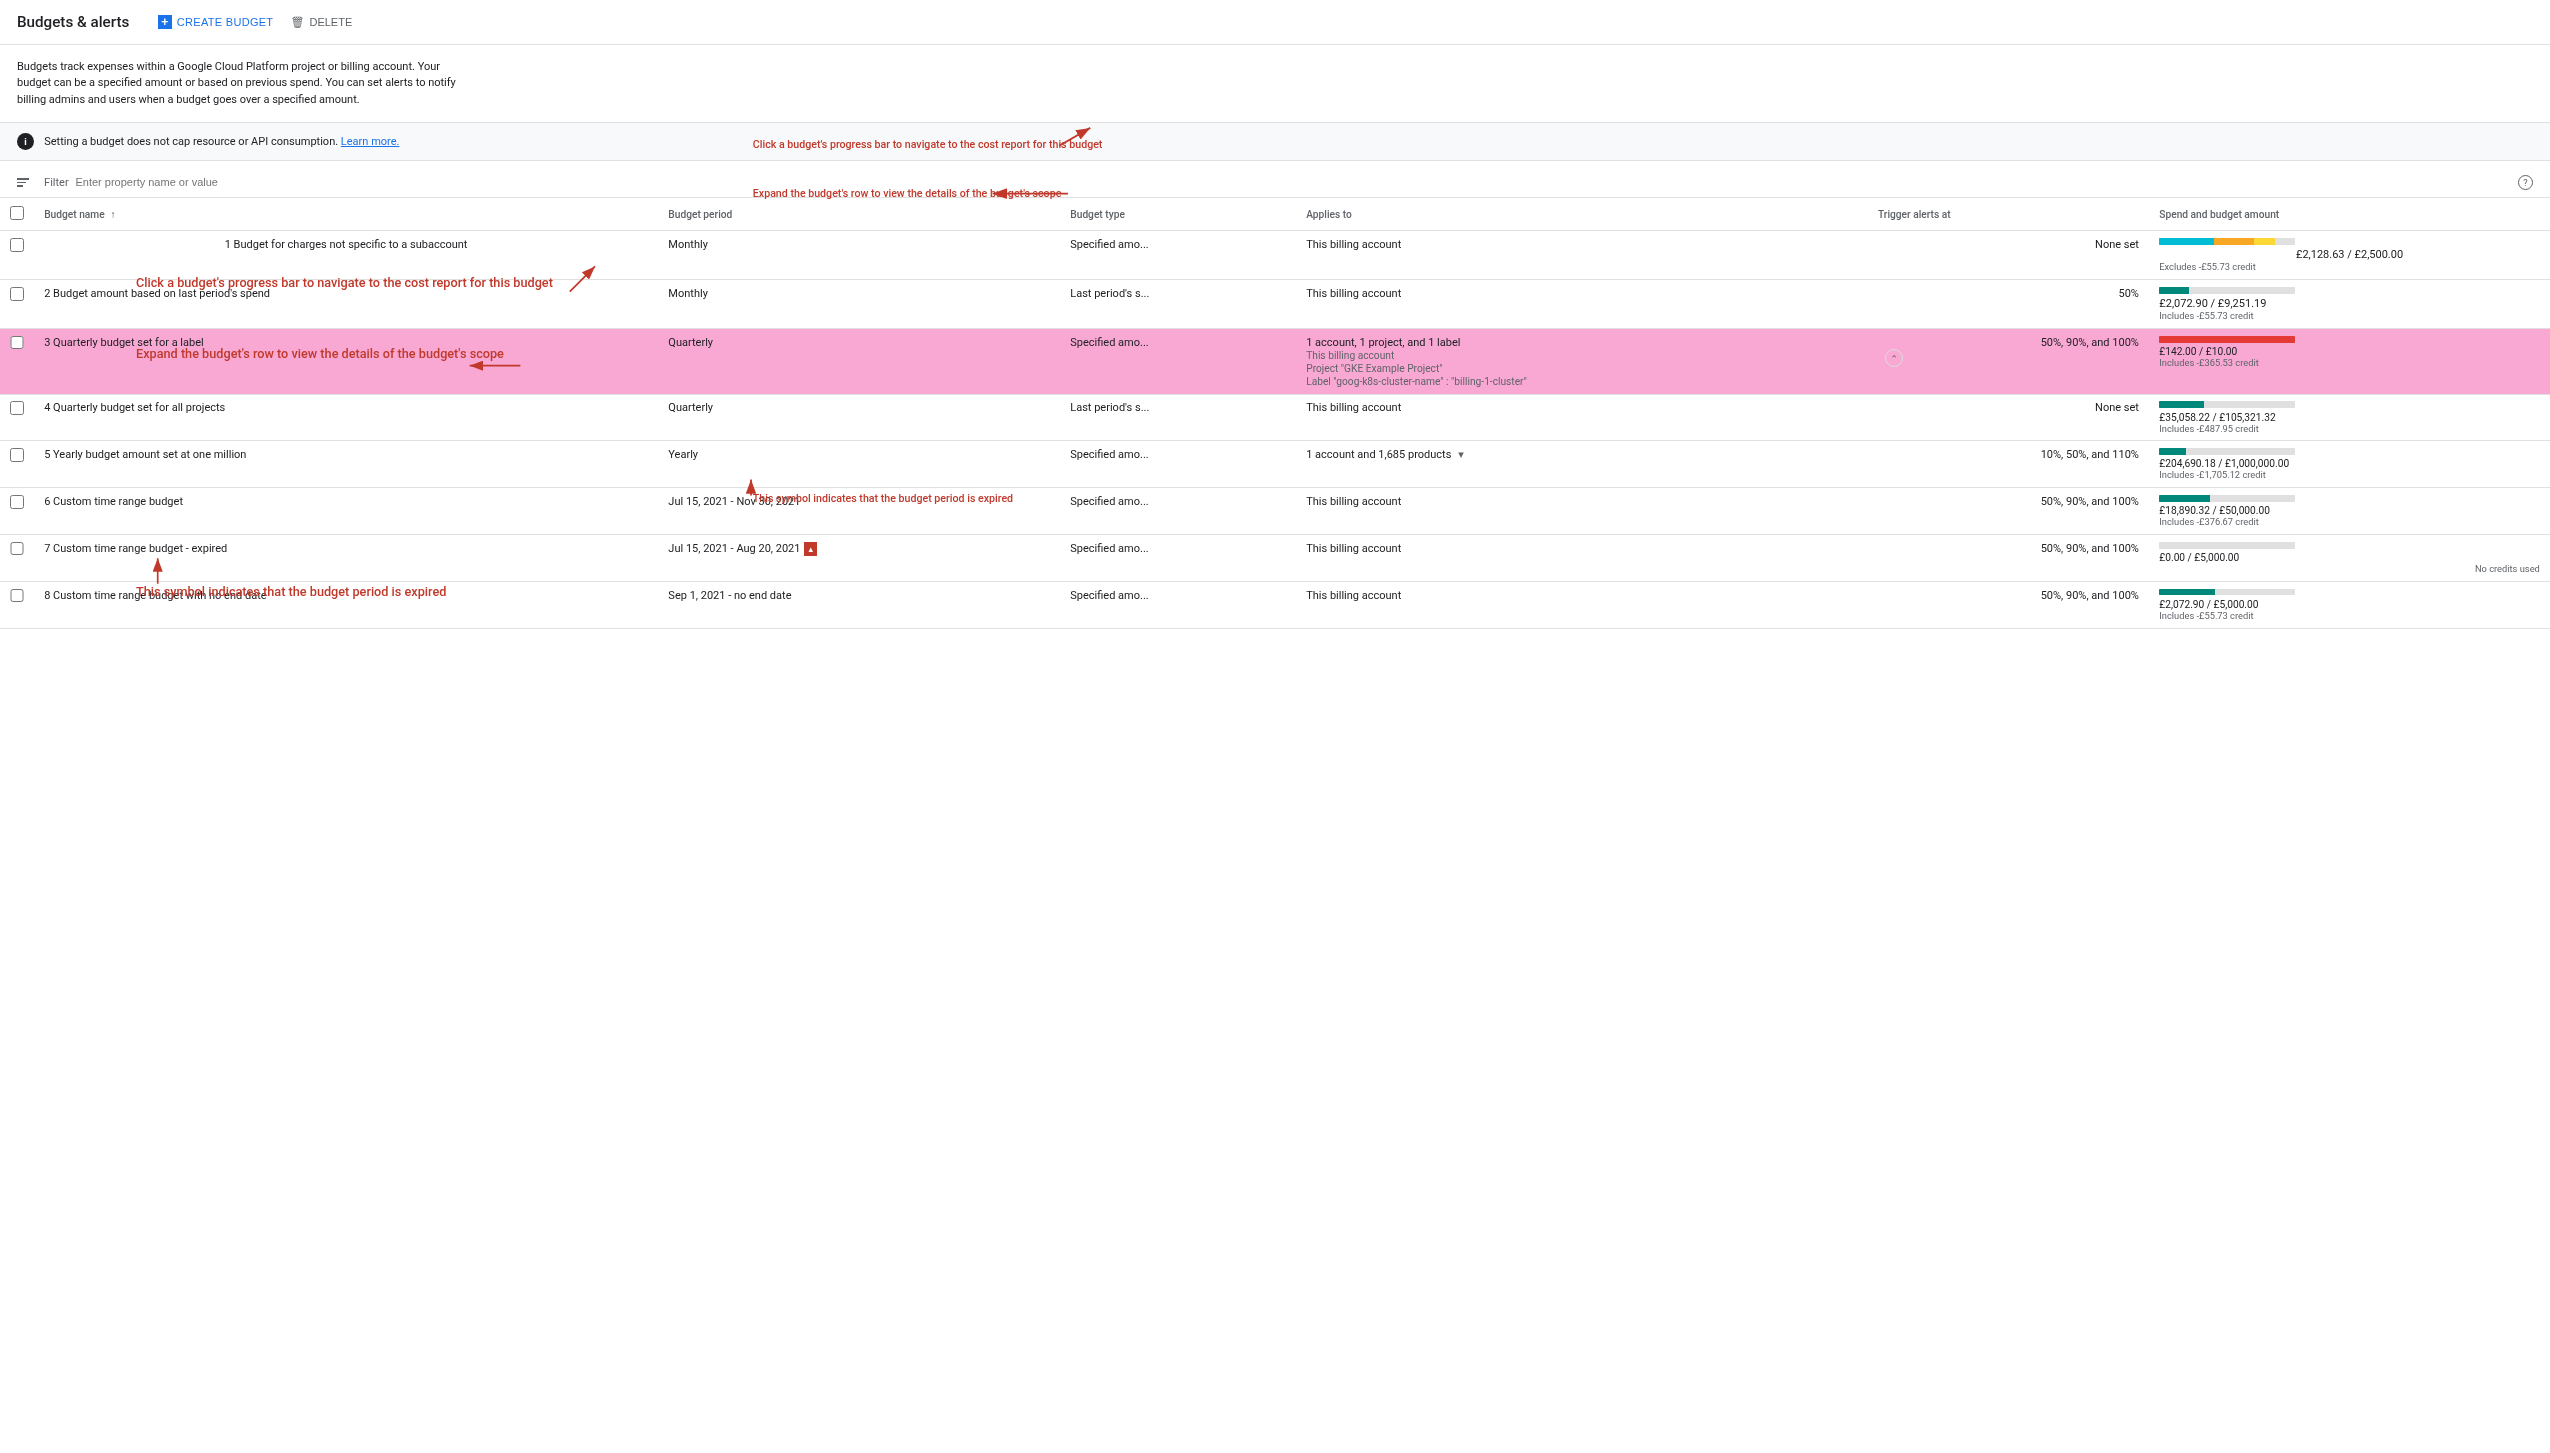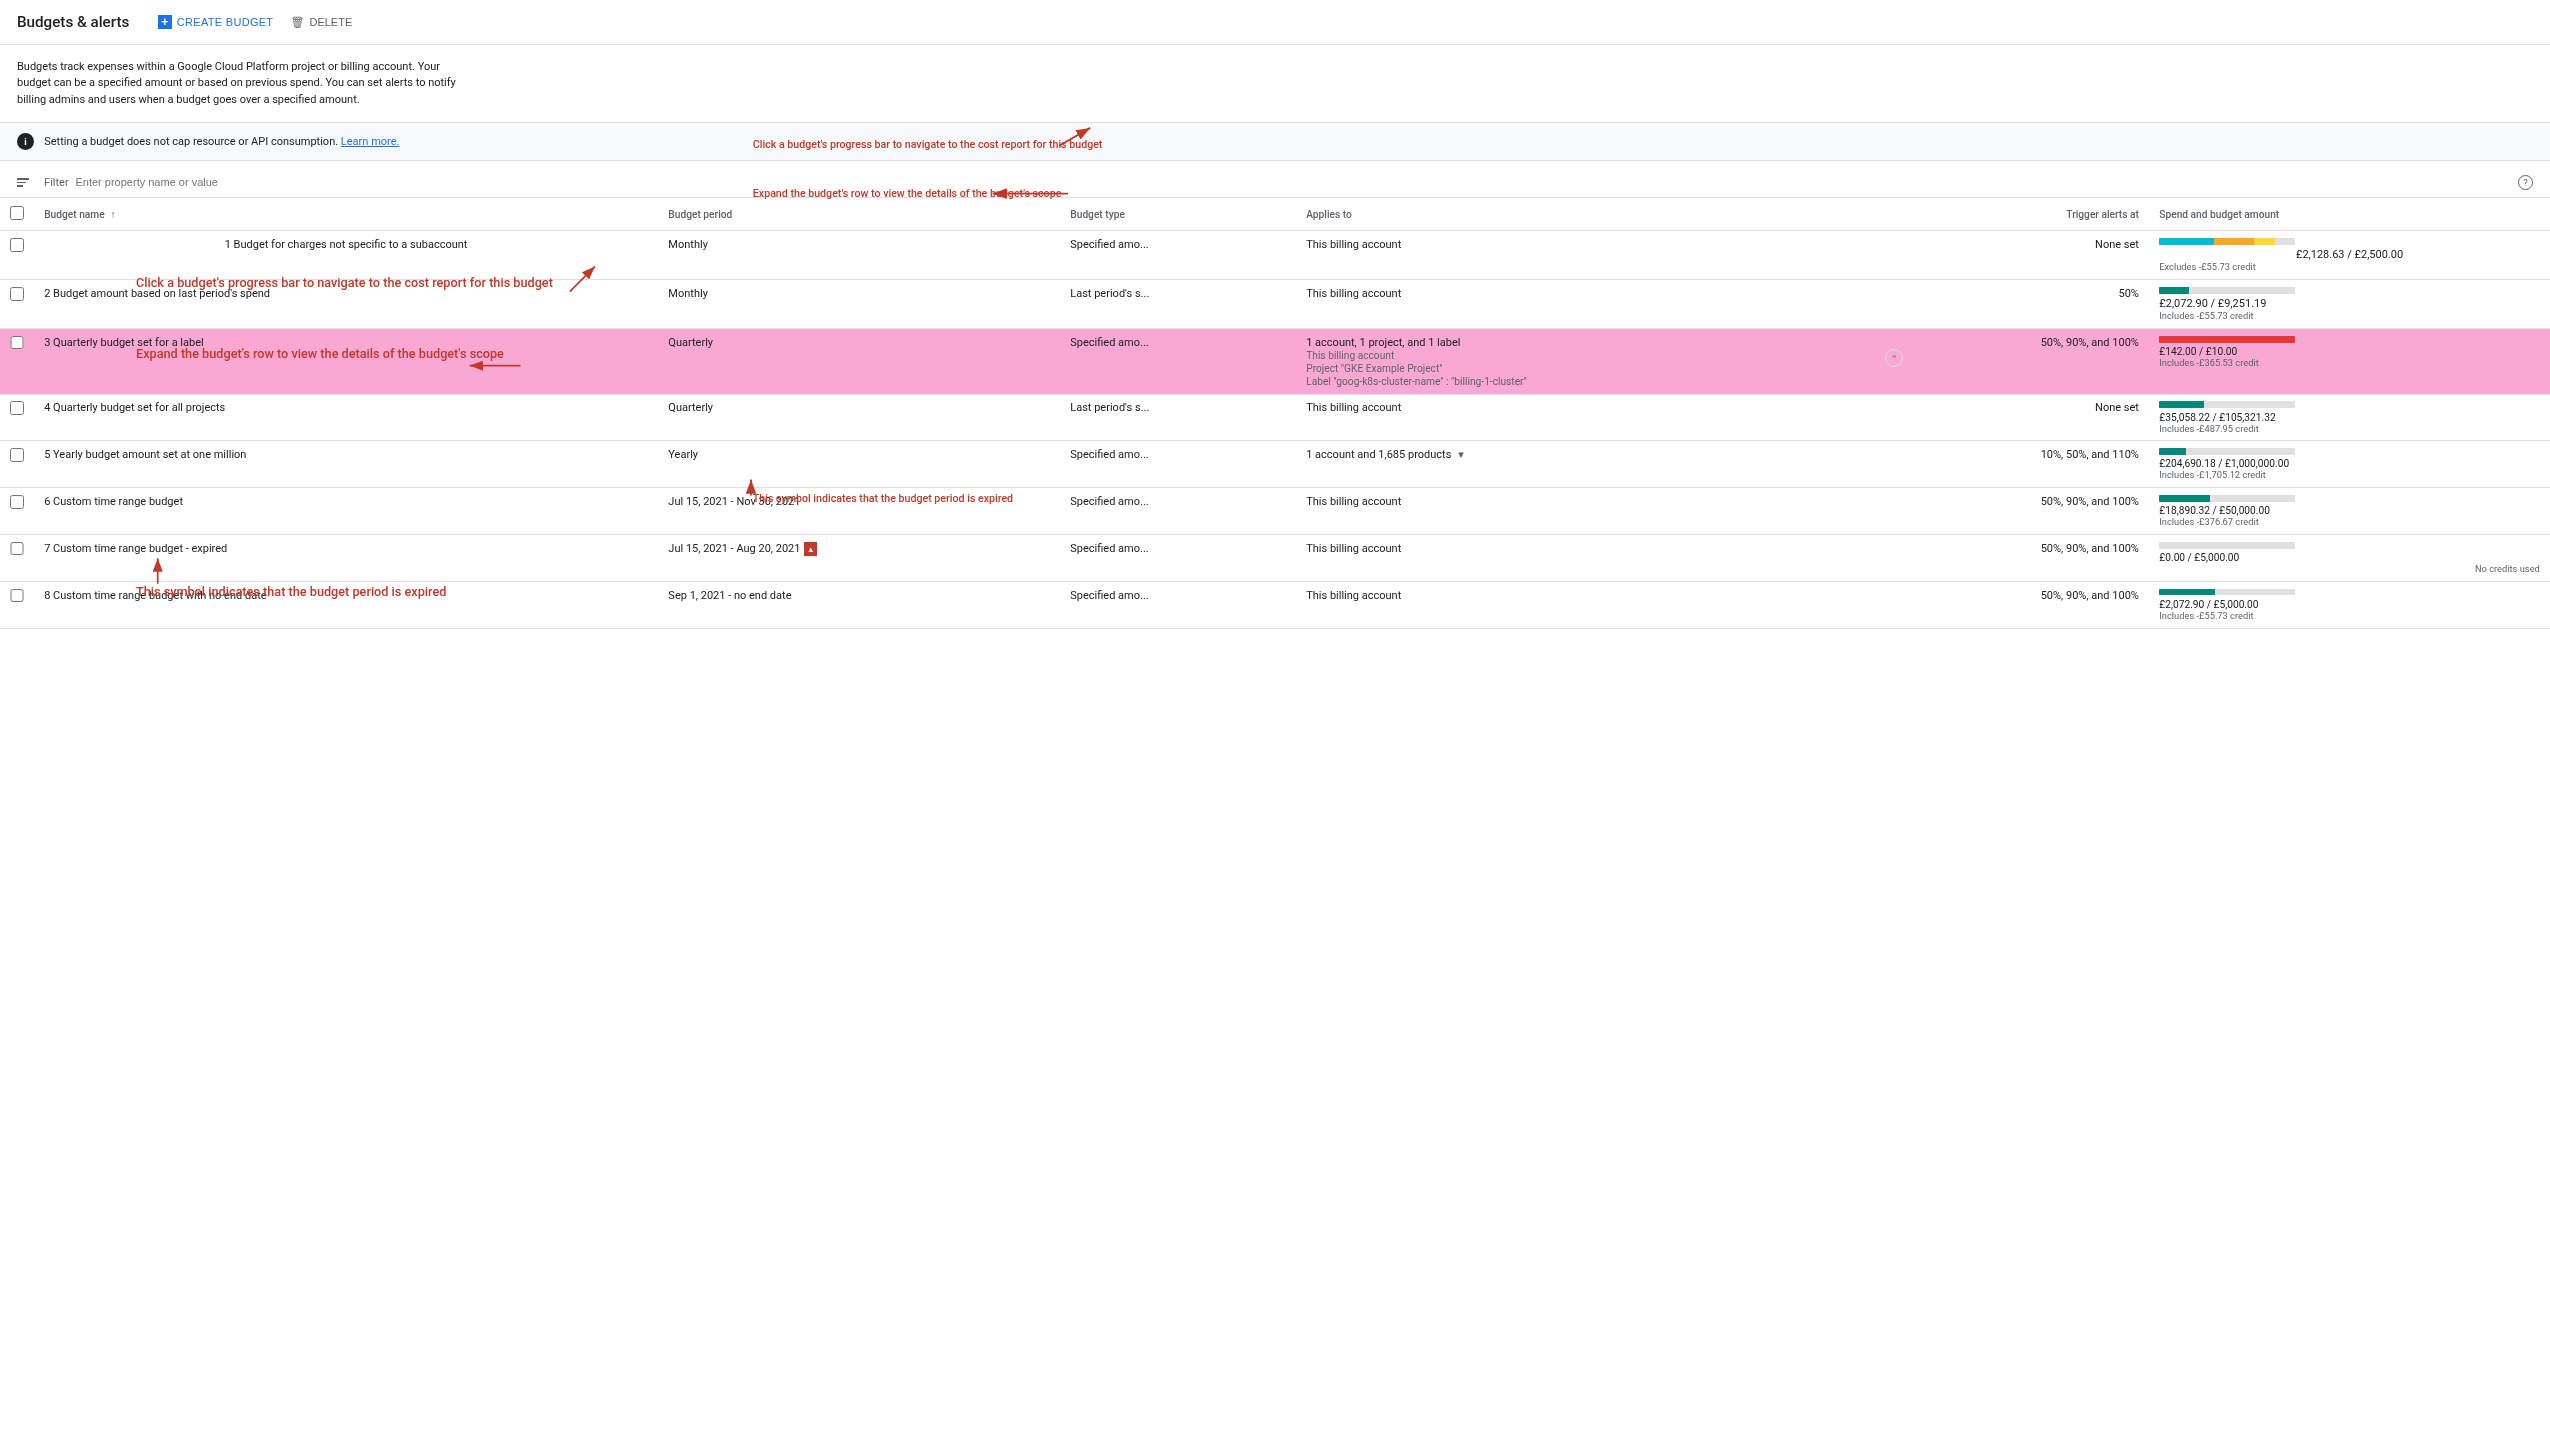--- a/index.html
+++ b/index.html
@@ -89,21 +89,21 @@
 
   <div class="table-container">
     <table class="table">
       <thead class="table-header">
         <tr>
           <th class="checkbox-col"><input type="checkbox" class="checkbox" style=""></th>
           <th class="budget-name-col">Budget name <span class="sort-icon">↑</span></th>
           <th>Budget period</th>
           <th>Budget type</th>
           <th>Applies to</th>
-          <th style="text-align:right;">Trigger alerts at</th>
+          <th style="">Trigger alerts at</th>
           <th>Spend and budget amount</th>
         </tr>
       </thead>
       <tbody id="table-body">
       <tr>
             <td><input type="checkbox" class="checkbox" style=""></td>
             <td style="font-size: 11px; color: rgb(32, 33, 36); text-align: center;">1 Budget for charges not specific to a subaccount</td>
             <td style="color: rgb(32, 33, 36); font-size: 11px; white-space: nowrap;">Monthly</td>
             <td>Specified amo...</td>
             <td>This billing account</td>

